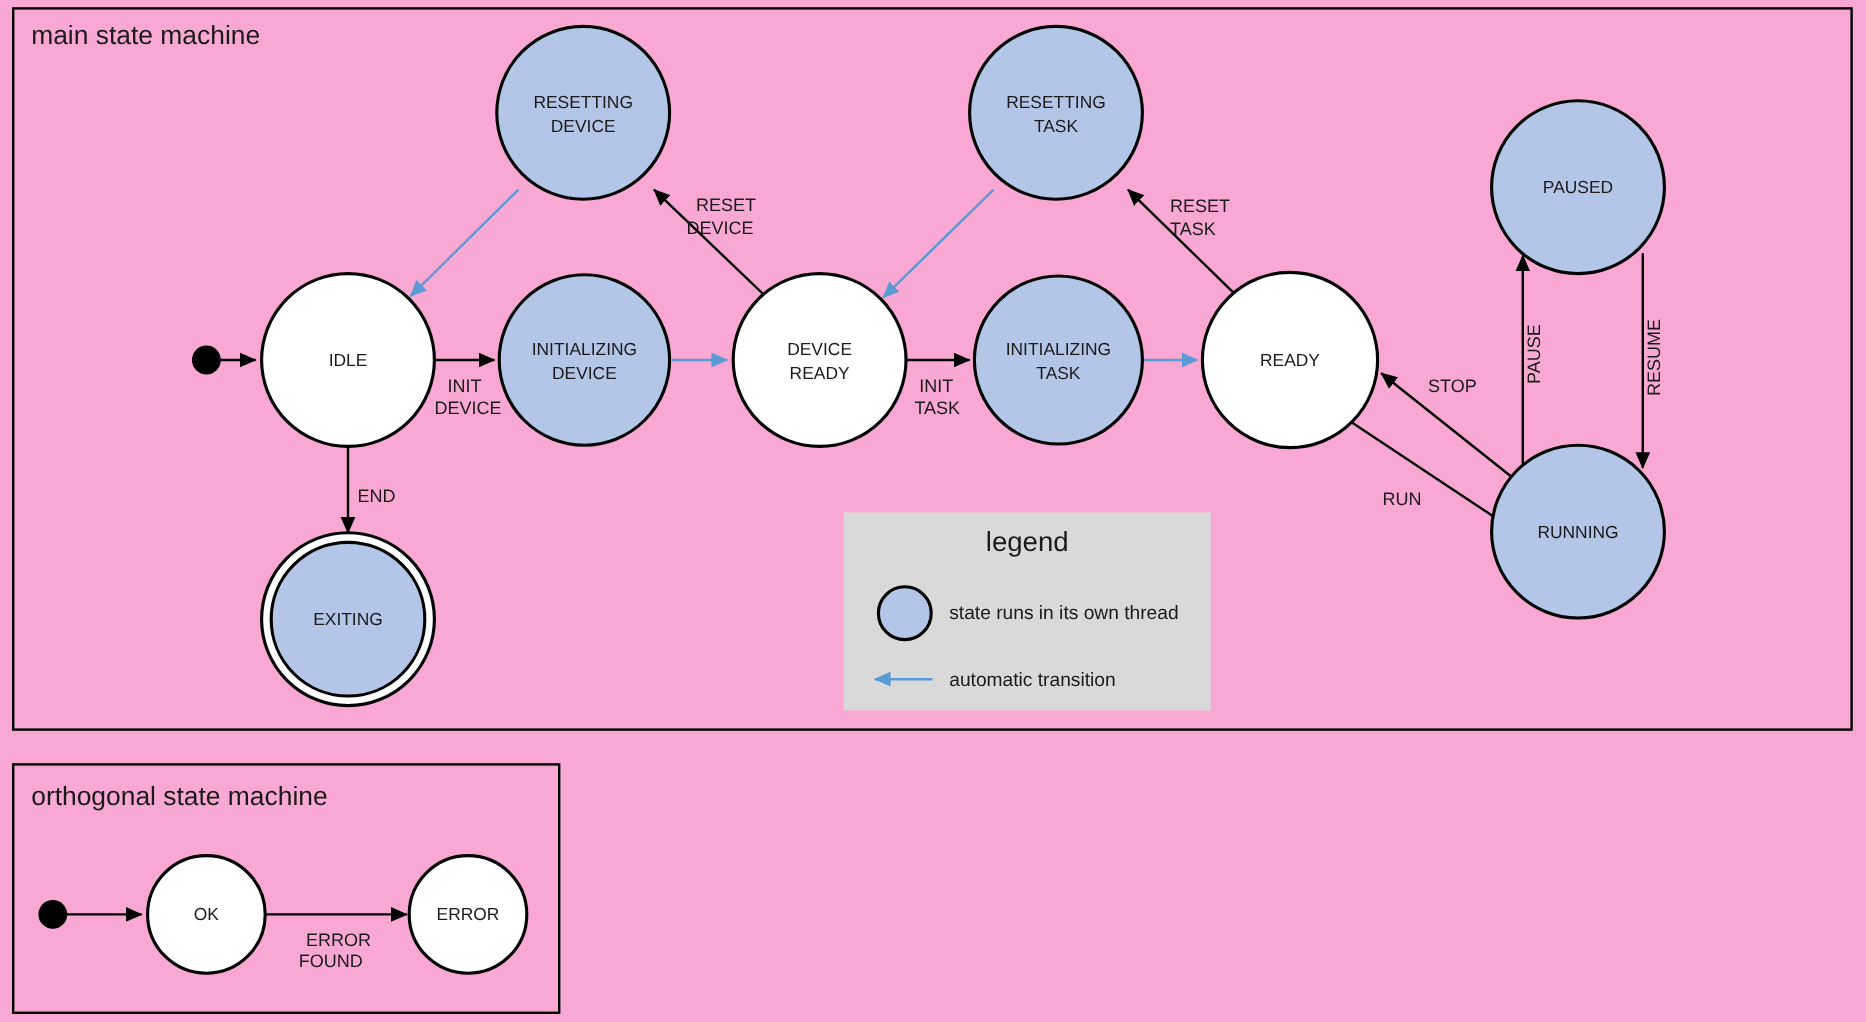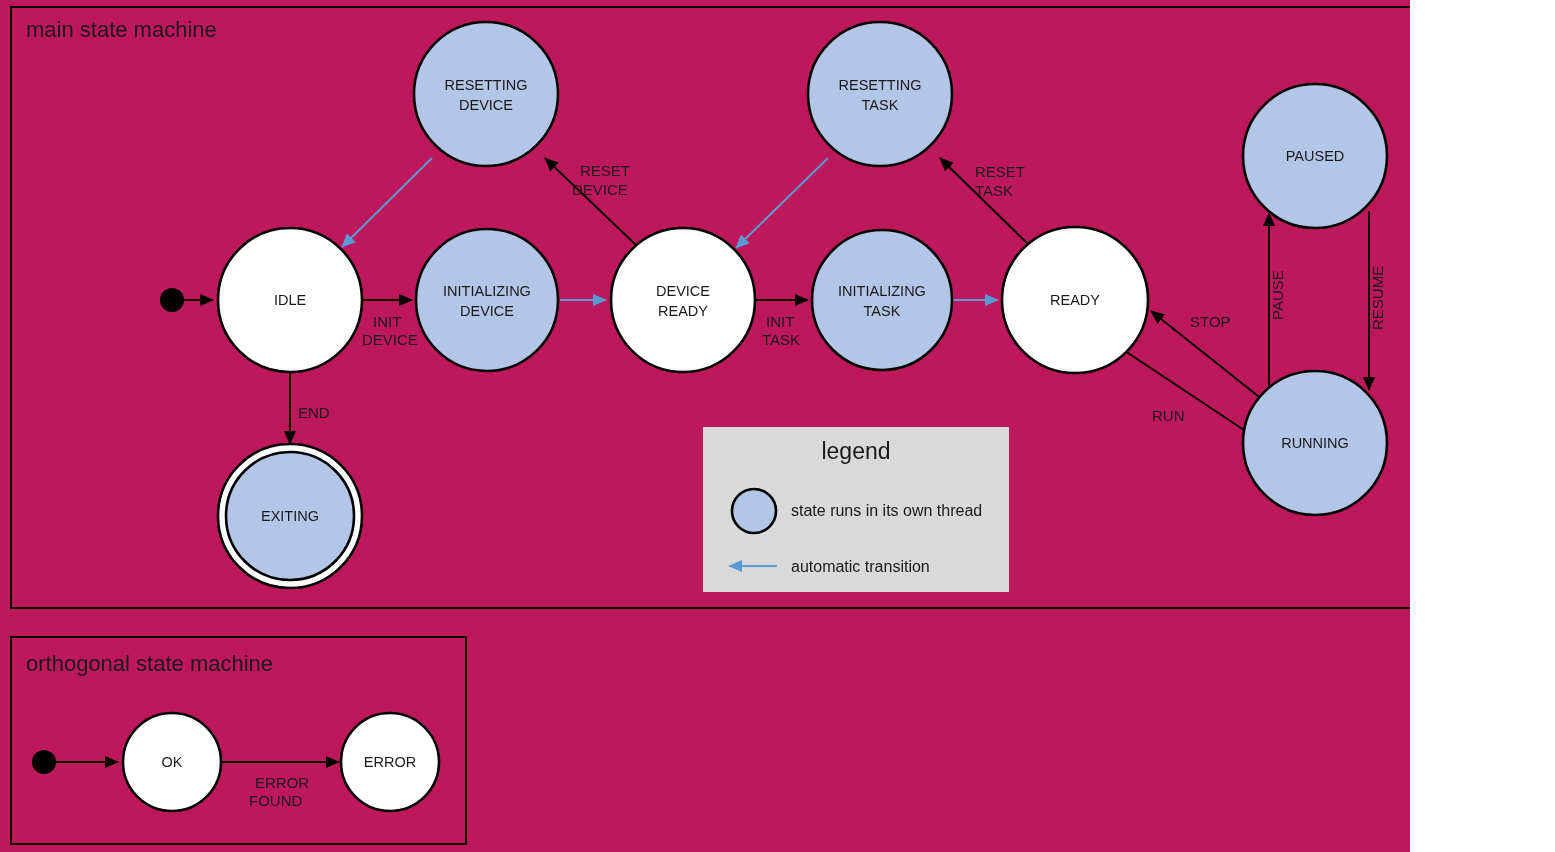--- a/index.html
+++ b/index.html
@@ -5,23 +5,23 @@
   html, body {
     margin: 0;
     padding: 0;
     background: #ffffff;
   }
   body {
     font-family: "Liberation Sans", sans-serif;
   }
   #canvas {
     position: relative;
-    width: 1410px;
+    width: 1555px;
     height: 852px;
-    background: #be185d;
+    background: #f9a8d4;
     overflow: hidden;
   }
   svg#diagram {
     position: absolute;
     top: 0;
     left: 0;
     width: 1555px;
     height: 852px;
   }
   .frame {

